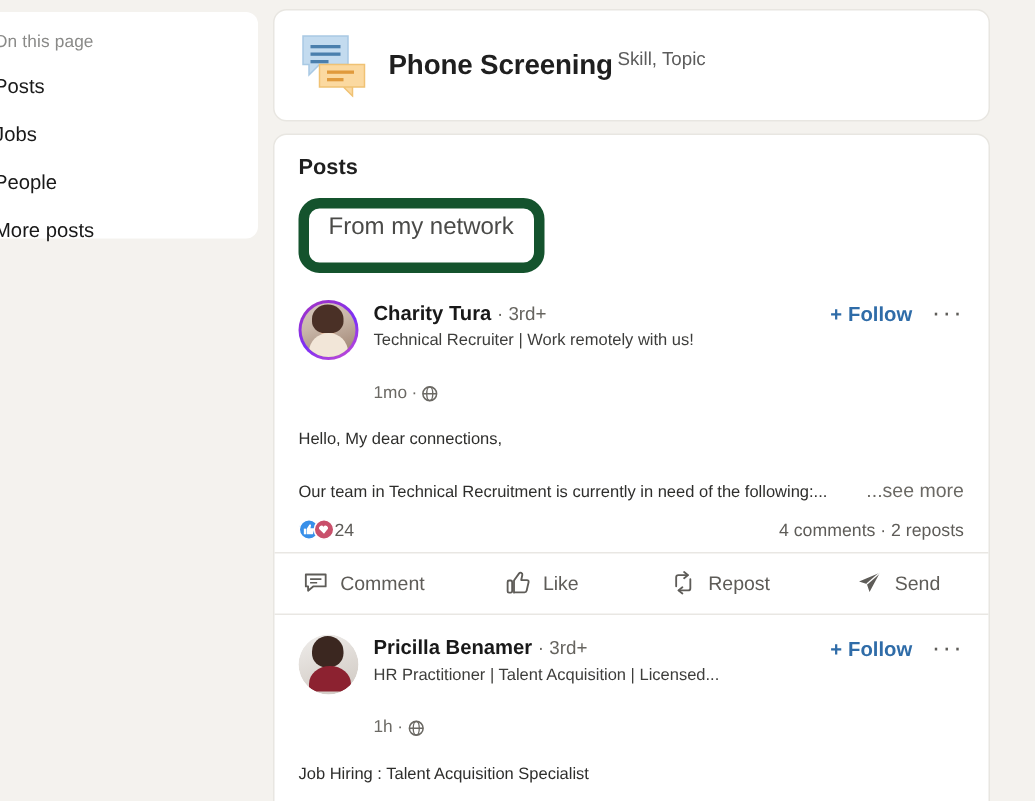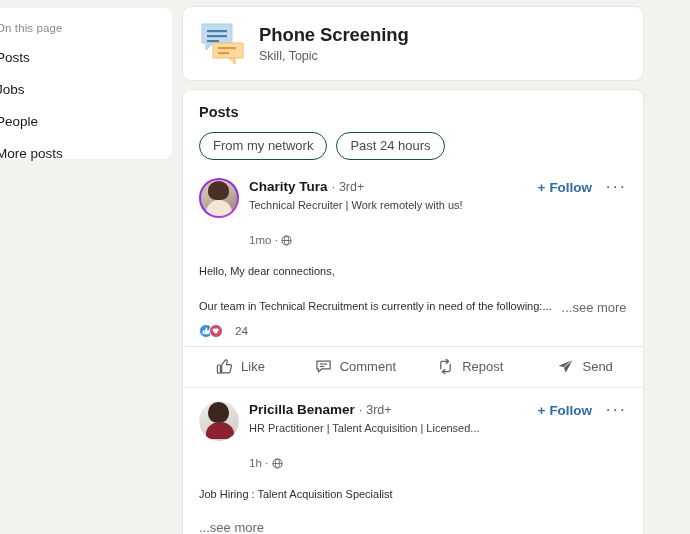--- a/index.html
+++ b/index.html
@@ -34,30 +34,30 @@
 
   .card {
     background: #ffffff;
     border-radius: 9px;
     border: 1px solid #e8e6e1;
   }
 
   
   .entity-header { display: flex; align-items: center; padding: 14px 16px 15px 16px; gap: 14px; }
   .entity-icon { width: 46px; height: 44px; flex: 0 0 46px; position: relative; }
-  .entity-text { display: flex; flex-direction: column; gap: 3px; }
+  .entity-text { display: flex; flex-direction: row; gap: 3px; }
   .entity-title { font-size: 18.5px; font-weight: bold; color: #1f1f1f; letter-spacing: -.1px; }
   .entity-sub { font-size: 12.5px; color: #5c5c5c; }
 
   
   .posts-head { font-size: 14.5px; font-weight: bold; color: #1f1f1f; padding: 14px 16px 0 16px; }
   .filters { display: flex; gap: 9px; padding: 12px 16px 14px 16px; }
   .pill {
-    border: 1px solid #14532d; border-radius: 14px;
-    padding: 5px 13px 6px 13px; font-size: 13px; color: #4a4a48;
+    border: 7px solid #14532d; border-radius: 14px;
+    padding: 5px 13px 16px 13px; font-size: 16px; color: #4a4a48;
     background: #fff; cursor: pointer; white-space: nowrap; line-height: 15px;
   }
 
   
   .post { padding: 0 16px; }
   .post-top { display: flex; align-items: flex-start; padding-top: 4px; }
   .avatar {
     width: 40px; height: 40px; border-radius: 50%; flex: 0 0 40px;
     margin-right: 10px; overflow: hidden; position: relative;
   }
@@ -76,28 +76,28 @@
               overflow: hidden; white-space: nowrap; text-overflow: ellipsis; }
   .timeline { font-size: 11.5px; color: #6b6964; line-height: 16px; margin-top: 18px;
               display: flex; align-items: center; gap: 3px; }
   .follow-wrap { display: flex; align-items: flex-start; gap: 13px; padding-top: 2px; flex: 0 0 auto; }
   .follow-btn { font-size: 13.5px; color: #2f6ca8; font-weight: bold; cursor: pointer;
                 display: flex; align-items: center; gap: 4px; line-height: 16px; }
   .more-btn { color: #5e5c58; font-size: 17px; letter-spacing: 1.5px; cursor: pointer;
               line-height: 12px; padding-top: 1px; }
 
   .post-body { font-size: 11px; color: #2e2e2c; line-height: 18px; padding-top: 14px; }
-  .body-line2 { display: flex; justify-content: space-between; align-items: flex-end;
-                gap: 10px; padding-top: 17px; }
+  .body-line2 { display: flex; justify-content: space-between; align-items: flex-start;
+                gap: 26px; padding-top: 17px; }
   .body-text { overflow: hidden; white-space: nowrap; text-overflow: ellipsis; }
   .see-more { color: #6b6964; font-size: 13px; cursor: pointer; white-space: nowrap; flex: 0 0 auto; }
 
   .social-row { display: flex; align-items: center; justify-content: space-between;
                 padding: 9px 0 8px 0; }
-  .reactions { display: flex; align-items: center; gap: 12px; cursor: pointer; }
+  .reactions { display: flex; align-items: center; gap: 0; cursor: pointer; }
   .rx-icons { display: flex; align-items: center; }
   .rx { width: 14px; height: 14px; border-radius: 50%; border: 1.2px solid #fff;
         display: flex; align-items: center; justify-content: center; font-size: 7px; color: #fff; }
   .rx.like { background: #378fe9; }
   .rx.heart { background: #c9506b; margin-left: -4px; }
   .rx-count { font-size: 11.8px; color: #5e5c58; }
   .counts { font-size: 11.8px; color: #5e5c58; cursor: pointer; }
 
   .actions { display: flex; border-top: 1px solid #e9e7e3; }
   .action {
@@ -143,21 +143,20 @@
         <div class="entity-sub">Skill, Topic</div>
       </div>
     </div>
 
     <div class="card">
 
       <div class="posts-head">Posts</div>
 
       <div class="filters">
         <div class="pill">From my network</div>
-        <div class="pill">Past 24 hours</div>
       </div>
 
       <div class="post">
         <div class="post-top">
           <div class="avatar ring">
             <div class="photo ph-bg1">
               <div class="ph-head" style="width:15px;height:17px;left:10px;top:5px;background:#e3b89a;"></div>
               <div class="ph-head" style="width:21px;height:19px;left:7px;top:1px;background:#4a3026;border-radius:50% 50% 40% 40%;"></div>
               <div class="ph-body" style="width:26px;height:18px;left:5px;top:20px;background:#f2e6d8;"></div>
             </div>
@@ -205,42 +204,43 @@
                   </svg>
               </div>
               <div class="rx heart">
                 <svg width="8" height="8" viewBox="0 0 10 10">
                     <path d="M5 8.6L1.6 5.3a2 2 0 113-2.6 2 2 0 113 2.6z" fill="#fff"></path>
                   </svg>
               </div>
             </div>
             <span class="rx-count">24</span>
           </div>
+          <div class="counts">4 comments · 2 reposts</div>
         </div>
       </div>
 
       <div class="actions">
-        <div class="action">
-          <span>
-            <svg width="17" height="17" viewBox="0 0 18 18">
-              <path d="M6 16V7.4l3.6-5a1.3 1.3 0 012.3 1l-.8 3.7h4a1.2 1.2 0 011.2 1.5l-1.4 6a1.5 1.5 0 01-1.5 1.2H6z" fill="none" stroke="#5e5c58" stroke-width="1.3" stroke-linejoin="round"></path>
-              <rect x="1.5" y="7.4" width="3.2" height="8.6" rx="1" fill="none" stroke="#5e5c58" stroke-width="1.3"></rect>
-            </svg>
-          </span>
-          <span>Like</span>
-        </div>
         <div class="action">
           <span>
             <svg width="17" height="17" viewBox="0 0 18 18">
               <path d="M2 3.2h14v8.4H7.2L3.6 14.6v-3H2z" fill="none" stroke="#5e5c58" stroke-width="1.3" stroke-linejoin="round"></path>
               <line x1="5" y1="6.4" x2="13" y2="6.4" stroke="#5e5c58" stroke-width="1.2"></line>
               <line x1="5" y1="9" x2="10" y2="9" stroke="#5e5c58" stroke-width="1.2"></line>
             </svg>
           </span>
           <span>Comment</span>
+        </div>
+        <div class="action">
+          <span>
+            <svg width="17" height="17" viewBox="0 0 18 18">
+              <path d="M6 16V7.4l3.6-5a1.3 1.3 0 012.3 1l-.8 3.7h4a1.2 1.2 0 011.2 1.5l-1.4 6a1.5 1.5 0 01-1.5 1.2H6z" fill="none" stroke="#5e5c58" stroke-width="1.3" stroke-linejoin="round"></path>
+              <rect x="1.5" y="7.4" width="3.2" height="8.6" rx="1" fill="none" stroke="#5e5c58" stroke-width="1.3"></rect>
+            </svg>
+          </span>
+          <span>Like</span>
         </div>
         <div class="action">
           <span>
             <svg width="17" height="17" viewBox="0 0 18 18">
               <path d="M4 11.5V5.2a1.6 1.6 0 011.6-1.6H12" fill="none" stroke="#5e5c58" stroke-width="1.3" stroke-linecap="round"></path>
               <path d="M9.6 1.4L12.4 3.6 9.6 5.8" fill="none" stroke="#5e5c58" stroke-width="1.3" stroke-linecap="round" stroke-linejoin="round"></path>
               <path d="M14 6.5v6.3a1.6 1.6 0 01-1.6 1.6H6" fill="none" stroke="#5e5c58" stroke-width="1.3" stroke-linecap="round"></path>
               <path d="M8.4 12.2L5.6 14.4 8.4 16.6" fill="none" stroke="#5e5c58" stroke-width="1.3" stroke-linecap="round" stroke-linejoin="round"></path>
             </svg>
           </span>

